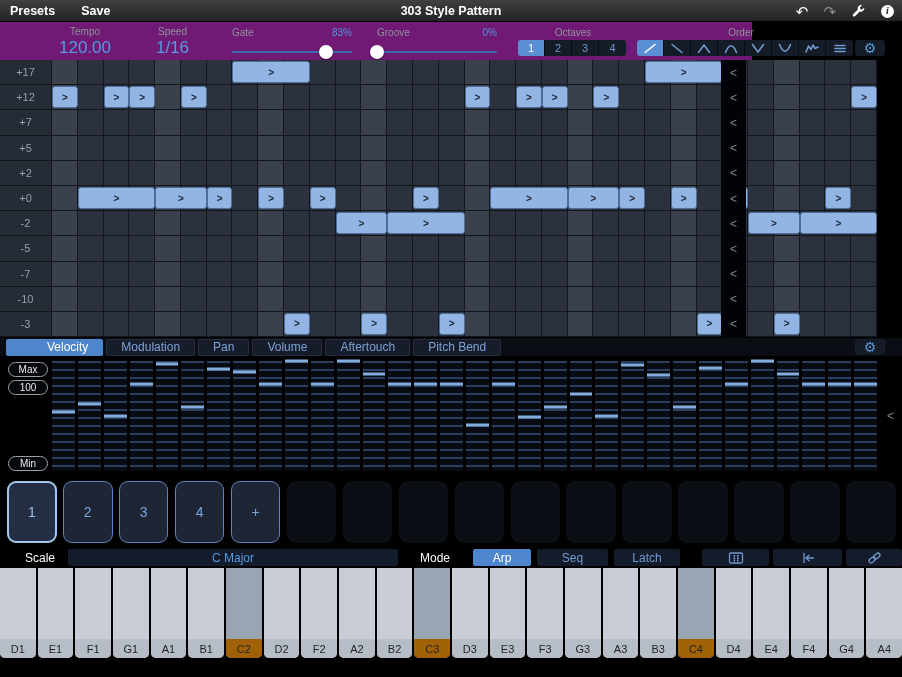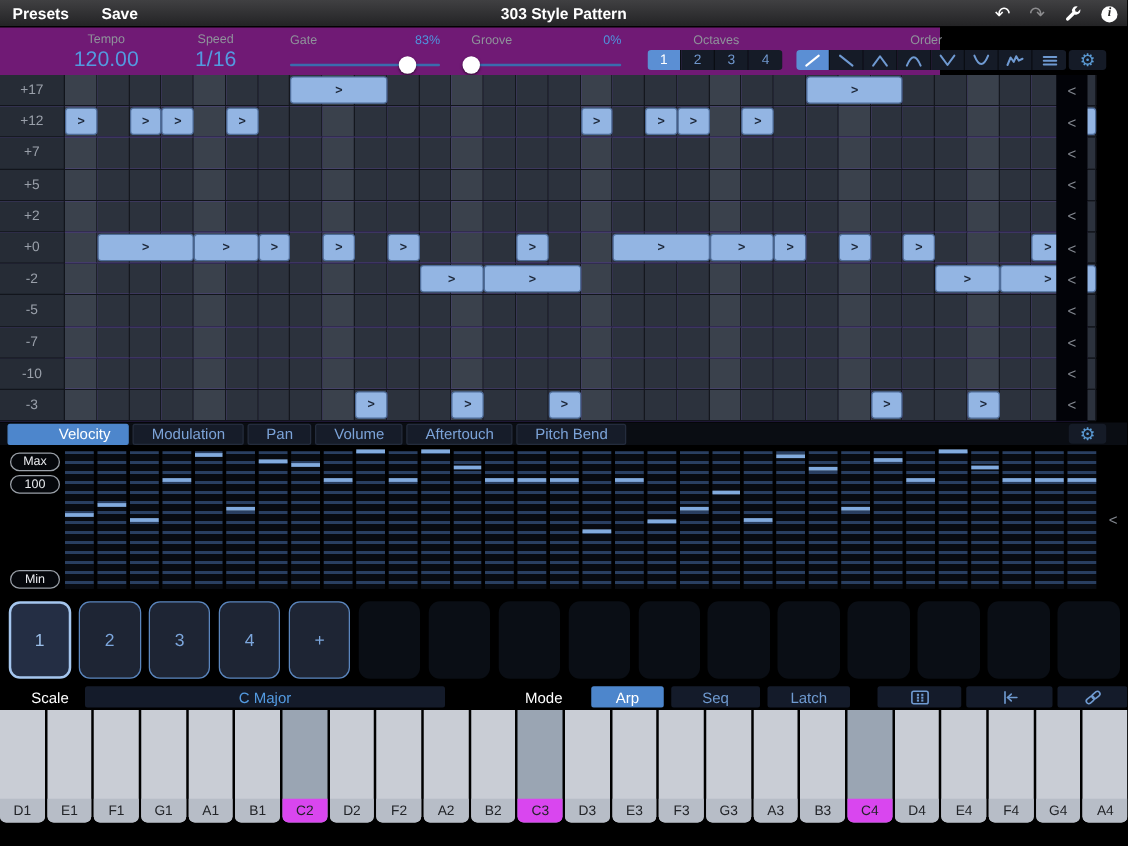--- a/index.html
+++ b/index.html
@@ -38,21 +38,21 @@
   .seg{position:absolute;top:18px;display:flex;border-radius:3px;overflow:hidden;}
   .seg-btn{width:27px;height:16px;background:#151b27;color:#6f96cc;font-size:11px;
     display:flex;align-items:center;justify-content:center;border-right:1px solid #0a0d13;cursor:default;}
   .seg-btn:last-child{border-right:none;}
   .seg-btn.selected{background:#5b8fd4;color:#fff;}
   .seg-btn svg{stroke:#6f9ad2;fill:none;stroke-width:1.6;stroke-linecap:round;stroke-linejoin:round;}
   .seg-btn.selected svg{stroke:#fff;}
   .gearbtn{position:absolute;top:18px;width:30px;height:16px;background:#151b27;border-radius:3px;
     color:#5b9bd5;font-size:14px;display:flex;align-items:center;justify-content:center;line-height:1;}
   
-  .gridwrap{position:absolute;top:60px;left:0;width:870px;height:277px;background:#8b5cf6;}
+  .gridwrap{position:absolute;top:60px;left:0;width:746px;height:277px;background:#7f1d1d;}
   .rowlabels{position:absolute;left:0;top:0;width:52px;height:100%;display:flex;flex-direction:column;}
   .rowlabels div{flex:1;background:#262c36;border-bottom:1px solid #12151c;border-right:1px solid #12151c;
     color:#9aa0aa;font-size:11px;display:flex;align-items:center;justify-content:center;}
   .noterows{position:absolute;left:52px;top:0;width:825px;height:100%;display:flex;flex-direction:column;}
   .noterow{flex:1;position:relative;display:flex;border-bottom:1px solid #12151c;}
   .cell{flex:1;background:#2c323d;border-right:1px solid #14171e;}
   .cell.beat{background:#3a414c;}
   .note{position:absolute;top:1px;bottom:1px;background:#93b5e3;border:1px solid #4f6d99;border-radius:3px;
     color:#1b2536;font-size:10px;font-weight:bold;display:flex;align-items:center;justify-content:center;}
   .rowmarkers{position:absolute;right:0;top:0;width:25px;height:100%;display:flex;flex-direction:column;background:#020308;}
@@ -87,21 +87,21 @@
     display:flex;align-items:center;justify-content:center;font-size:12px;}
   .mbtn.selected{background:#4d86cc;color:#fff;}
   .mbtn svg{stroke:#6f9ad0;fill:none;stroke-width:1.3;stroke-linecap:round;stroke-linejoin:round;}
   
   .keyboard{position:absolute;top:568px;left:0;width:902px;height:109px;background:#000;}
   .keys{display:flex;gap:2px;height:90px;}
   .key{flex:1;position:relative;background:#c9cdd5;border-radius:0 0 5px 5px;}
   .key .klabel{position:absolute;left:0;right:0;bottom:0;height:19px;background:#b7bdc7;border-radius:0 0 5px 5px;
     color:#222428;font-size:11px;display:flex;align-items:center;justify-content:center;}
   .key.ckey{background:#9aa5b3;}
-  .key.ckey .klabel{background:#d946ef;}
+  .key.ckey .klabel{background:#a16207;}
 </style>
 </head>
 <body>
 
 <div class="app">
 
   <div class="topbar">
     <div class="title">303 Style Pattern</div>
     <div class="menu">
       <span>Presets</span>
@@ -776,21 +776,21 @@
       <div class="slot"></div>
       <div class="slot"></div>
       <div class="slot"></div>
       <div class="slot"></div>
       <div class="slot"></div>
       <div class="slot"></div>
     </div>
 
   <div class="scalerow">
     <div class="lbl" style="left:25px;">Scale</div>
-    <div class="mbtn" style="left:68px;width:288px;color:#539ae0;">C Major</div>
+    <div class="mbtn" style="left:68px;width:330px;color:#539ae0;">C Major</div>
     <div class="lbl" style="left:420px;">Mode</div>
     <span id="mode-btns"><div class="mbtn selected" style="left: 473px; width: 58px;">Arp</div><div class="mbtn" style="left: 537px; width: 71px;">Seq</div><div class="mbtn" style="left: 614px; width: 66px;">Latch</div></span>
     <div class="mbtn" style="left:702px;width:67px;" id="btn-keypad">
         <svg width="16" height="14" viewBox="0 0 16 14">
           <rect x="1.5" y="2" width="13" height="10" rx="1.5"></rect>
           <rect x="5.5" y="4" width="1.7" height="1.7" fill="#6f9ad0" stroke="none"></rect>
           <rect x="9" y="4" width="1.7" height="1.7" fill="#6f9ad0" stroke="none"></rect>
           <rect x="5.5" y="6.3" width="1.7" height="1.7" fill="#6f9ad0" stroke="none"></rect>
           <rect x="9" y="6.3" width="1.7" height="1.7" fill="#6f9ad0" stroke="none"></rect>
           <rect x="5.5" y="8.6" width="1.7" height="1.7" fill="#6f9ad0" stroke="none"></rect>

